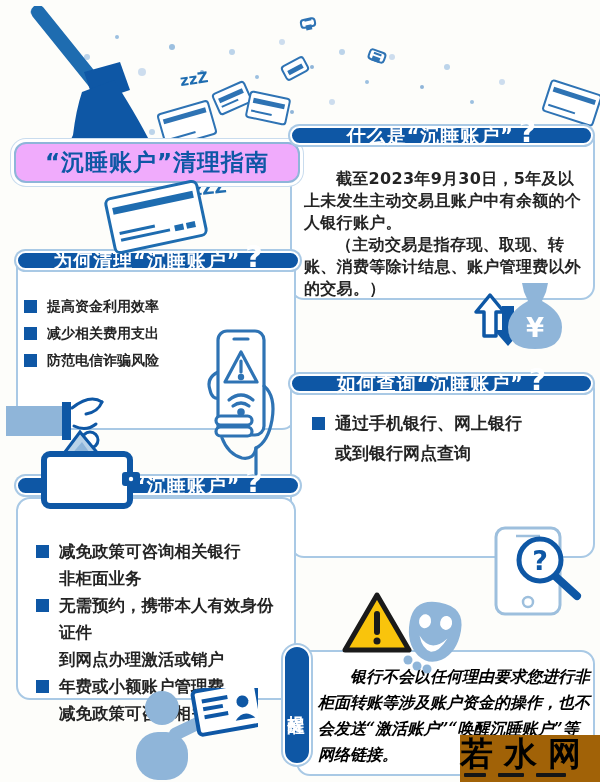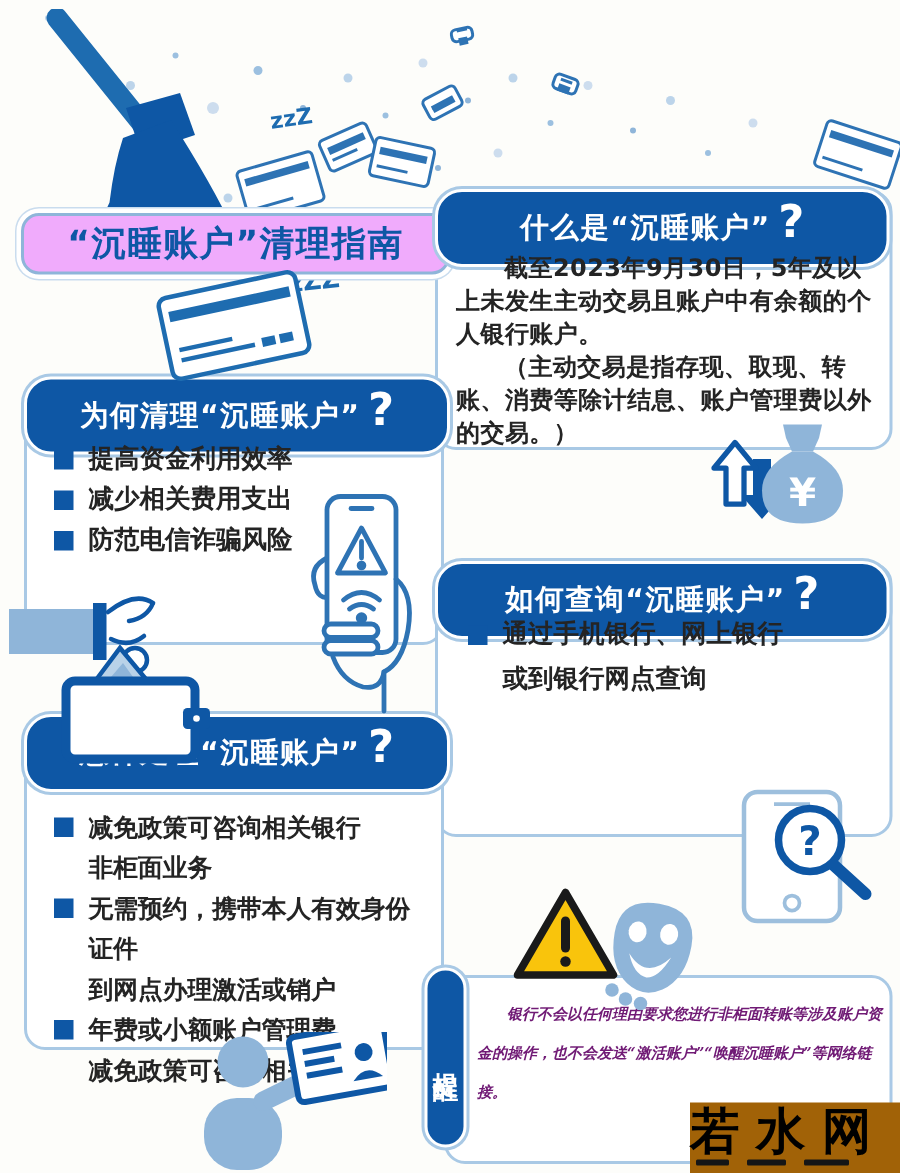--- a/index.html
+++ b/index.html
@@ -19,21 +19,21 @@
   .mini-card{position:absolute;background:#fff;border:2px solid #2e73b4;border-radius:4px;z-index:1}
   .mini-card::before{content:"";position:absolute;left:3px;right:3px;top:5px;height:5px;background:#2e73b4}
   .mini-card::after{content:"";position:absolute;left:3px;bottom:5px;width:55%;height:2px;background:#2e73b4}
 
   .zzz{position:absolute;color:#1e6cb0;font-weight:700;z-index:2}
 
   .spine{position:absolute;left:291px;top:158px;width:3px;height:540px;background:#a9c9e5;z-index:1}
 
   .box{position:absolute;background:#fff;border:2px solid #a9c9e5;border-radius:14px;z-index:2}
 
-  .pill{position:absolute;height:52px;background:#0e57a5;border:2px solid #fff;border-radius:18px;
+  .pill{position:absolute;height:19px;background:#0e57a5;border:2px solid #fff;border-radius:18px;
     box-shadow:0 0 0 2px #a9c9e5;display:flex;align-items:center;justify-content:center;gap:5px;z-index:3;color:#fff}
   .pill .ht{font-size:19px;font-weight:700;letter-spacing:1px}
   .pill .qm{font-size:30px;font-weight:700;line-height:1;margin-top:-7px}
 
   #title-banner{position:absolute;left:14px;top:142px;width:286px;height:41px;background:#f0abfc;
     border:2px solid #8fb5d9;border-radius:12px;box-shadow:0 0 0 3px #fff,0 0 0 4px #c9dcee;
     display:flex;align-items:center;justify-content:center;z-index:3}
   #title-banner span{color:#0e57a5;font-size:23px;font-weight:700;letter-spacing:1px}
 
   .bullets{position:absolute;list-style:none;z-index:3}
@@ -45,21 +45,21 @@
     font-size:16px;font-weight:700;line-height:22px;letter-spacing:.3px}
   #what-body p{text-indent:2em}
 
   #reminder-tab{position:absolute;left:283px;top:645px;width:28px;height:120px;background:#0e57a5;
     border:2px solid #fff;border-radius:14px;box-shadow:0 0 0 2px #a9c9e5;z-index:4;
     display:flex;align-items:center;justify-content:center}
   #reminder-tab span{writing-mode:vertical-rl;text-orientation:upright;color:#fff;font-size:17px;font-weight:700;letter-spacing:3px}
 
   #reminder-text{position:absolute;left:318px;top:664px;width:272px;z-index:3;
     font-family:"DejaVu Serif","Liberation Serif",serif;font-style:italic;font-weight:600;
-    font-size:10px;line-height:26px;color:#701a75;text-indent:2em}
+    font-size:16px;line-height:26px;color:#000000;text-indent:2em}
 
   .icon{position:absolute;z-index:4}
 
   #watermark{position:absolute;left:460px;top:735px;width:140px;height:47px;background:#a16207;z-index:6;padding-top:2px}
   #wm-text{font-size:33px;font-weight:900;color:#000;letter-spacing:11px;line-height:34px;white-space:nowrap}
   .wm-subs{display:flex;gap:12px;margin:2px 0 0 4px}
   .wm-sub{height:4px;background:#161616;border-radius:1px}
 </style>
 </head>
 <body>
@@ -114,21 +114,21 @@
   <path d="M62,12 L84,12 L80,21 L66,21 Z" fill="#8fb5d9"></path>
   <path d="M66,21 Q46,32 46,47 Q46,69 73,69 Q100,69 100,47 Q100,32 80,21 Z" fill="#8fb5d9"></path>
   <text x="73" y="57" font-size="26" font-weight="bold" fill="#fff" text-anchor="middle" font-family="DejaVu Sans, sans-serif">¥</text>
 </svg>
 
 <div class="box" style="left:16px;top:252px;width:280px;height:178px"></div>
 <div class="pill" style="left:16px;top:251px;width:284px">
   <span class="ht">为何清理“沉睡账户”</span>
   <span class="qm">?</span>
 </div>
-<ul class="bullets" style="left:36px;top:293px;font-size:17px;line-height:27px">
+<ul class="bullets" style="left:24px;top:293px;font-size:14px;line-height:27px">
   <li class="bullet">
     <span class="sq"></span>
     <div class="bl">
         <div>提高资金利用效率</div>
       </div>
   </li>
   <li class="bullet">
     <span class="sq"></span>
     <div class="bl">
         <div>减少相关费用支出</div>

